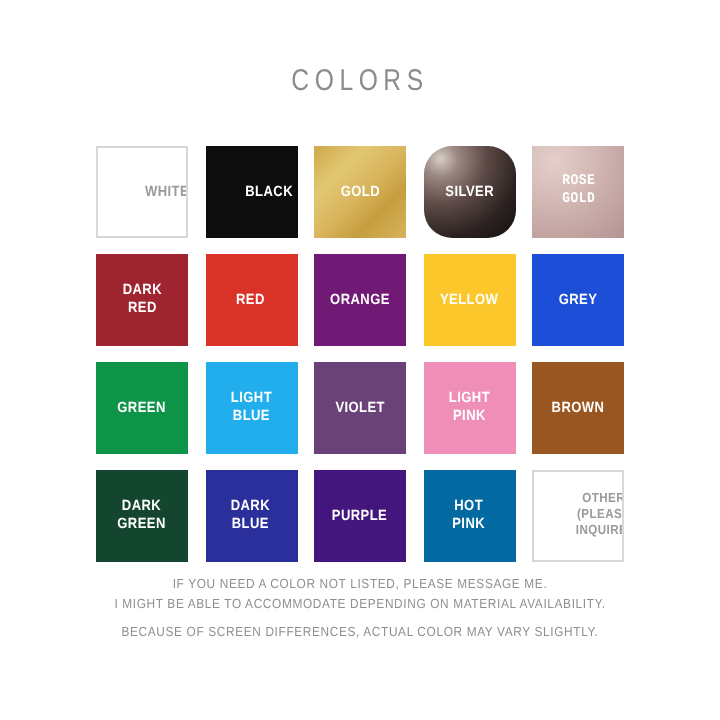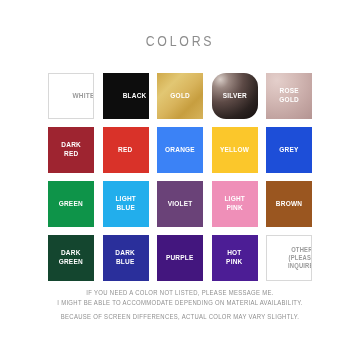--- a/index.html
+++ b/index.html
@@ -110,32 +110,32 @@
       </div>
       <div class="swatch" style="background: rgb(13, 13, 13); justify-content: flex-end;">
         <span class="lbl" style="color: rgb(255, 255, 255);">BLACK</span>
       </div>
       <div class="swatch" style="background: linear-gradient(135deg, rgb(207, 169, 74) 0%, rgb(226, 199, 115) 28%, rgb(216, 180, 92) 52%, rgb(199, 158, 63) 72%, rgb(214, 179, 91) 100%);">
         <span class="lbl" style="color: rgb(255, 255, 255);">GOLD</span>
       </div>
       <div class="swatch" style="background: radial-gradient(circle at 18% 14%, rgb(216, 205, 199) 0%, rgb(155, 136, 130) 16%, rgb(93, 74, 70) 42%, rgb(43, 34, 32) 72%, rgb(20, 15, 14) 100%); border-radius: 14px;">
         <span class="lbl" style="color: rgb(255, 255, 255);">SILVER</span>
       </div>
-      <div class="swatch" style="background: radial-gradient(circle at 24% 16%, rgb(228, 207, 203) 0%, rgb(213, 187, 183) 35%, rgb(195, 165, 162) 70%, rgb(180, 148, 146) 100%);">
+      <div class="swatch" style="background: radial-gradient(circle at 24% 16%, rgb(228, 207, 203) 0%, rgb(213, 187, 183) 35%, rgb(195, 165, 162) 70%, rgb(180, 148, 146) 100%); font-family: Liberation Mono, monospace;">
         <span class="lbl" style="color: rgb(255, 255, 255);">ROSE
 GOLD</span>
       </div>
       <div class="swatch" style="background: rgb(158, 36, 48);">
         <span class="lbl" style="color: rgb(255, 255, 255);">DARK
 RED</span>
       </div>
       <div class="swatch" style="background: rgb(217, 50, 41);">
         <span class="lbl" style="color: rgb(255, 255, 255);">RED</span>
       </div>
-      <div class="swatch" style="background: #3b82f6; align-items: center;">
+      <div class="swatch" style="background: #701a75; align-items: center;">
         <span class="lbl" style="color: rgb(255, 255, 255);">ORANGE</span>
       </div>
       <div class="swatch" style="background: rgb(251, 199, 43);">
         <span class="lbl" style="color: rgb(255, 255, 255);">YELLOW</span>
       </div>
       <div class="swatch" style="background: #1d4ed8;">
         <span class="lbl" style="color: rgb(255, 255, 255);">GREY</span>
       </div>
       <div class="swatch" style="background: rgb(14, 148, 73);">
         <span class="lbl" style="color: rgb(255, 255, 255);">GREEN</span>
@@ -158,21 +158,21 @@
         <span class="lbl" style="color: rgb(255, 255, 255);">DARK
 GREEN</span>
       </div>
       <div class="swatch" style="background: rgb(42, 47, 155);">
         <span class="lbl" style="color: rgb(255, 255, 255);">DARK
 BLUE</span>
       </div>
       <div class="swatch" style="background: rgb(67, 22, 126);">
         <span class="lbl" style="color: rgb(255, 255, 255);">PURPLE</span>
       </div>
-      <div class="swatch" style="background: #4c1d95;">
+      <div class="swatch" style="background: #0369a1;">
         <span class="lbl" style="color: rgb(255, 255, 255);">HOT
 PINK</span>
       </div>
       <div class="swatch outlined tiny">
         <span class="lbl" style="color: rgb(154, 154, 154);">OTHER
 (PLEASE
 INQUIRE)</span>
       </div>
     </div>
 

